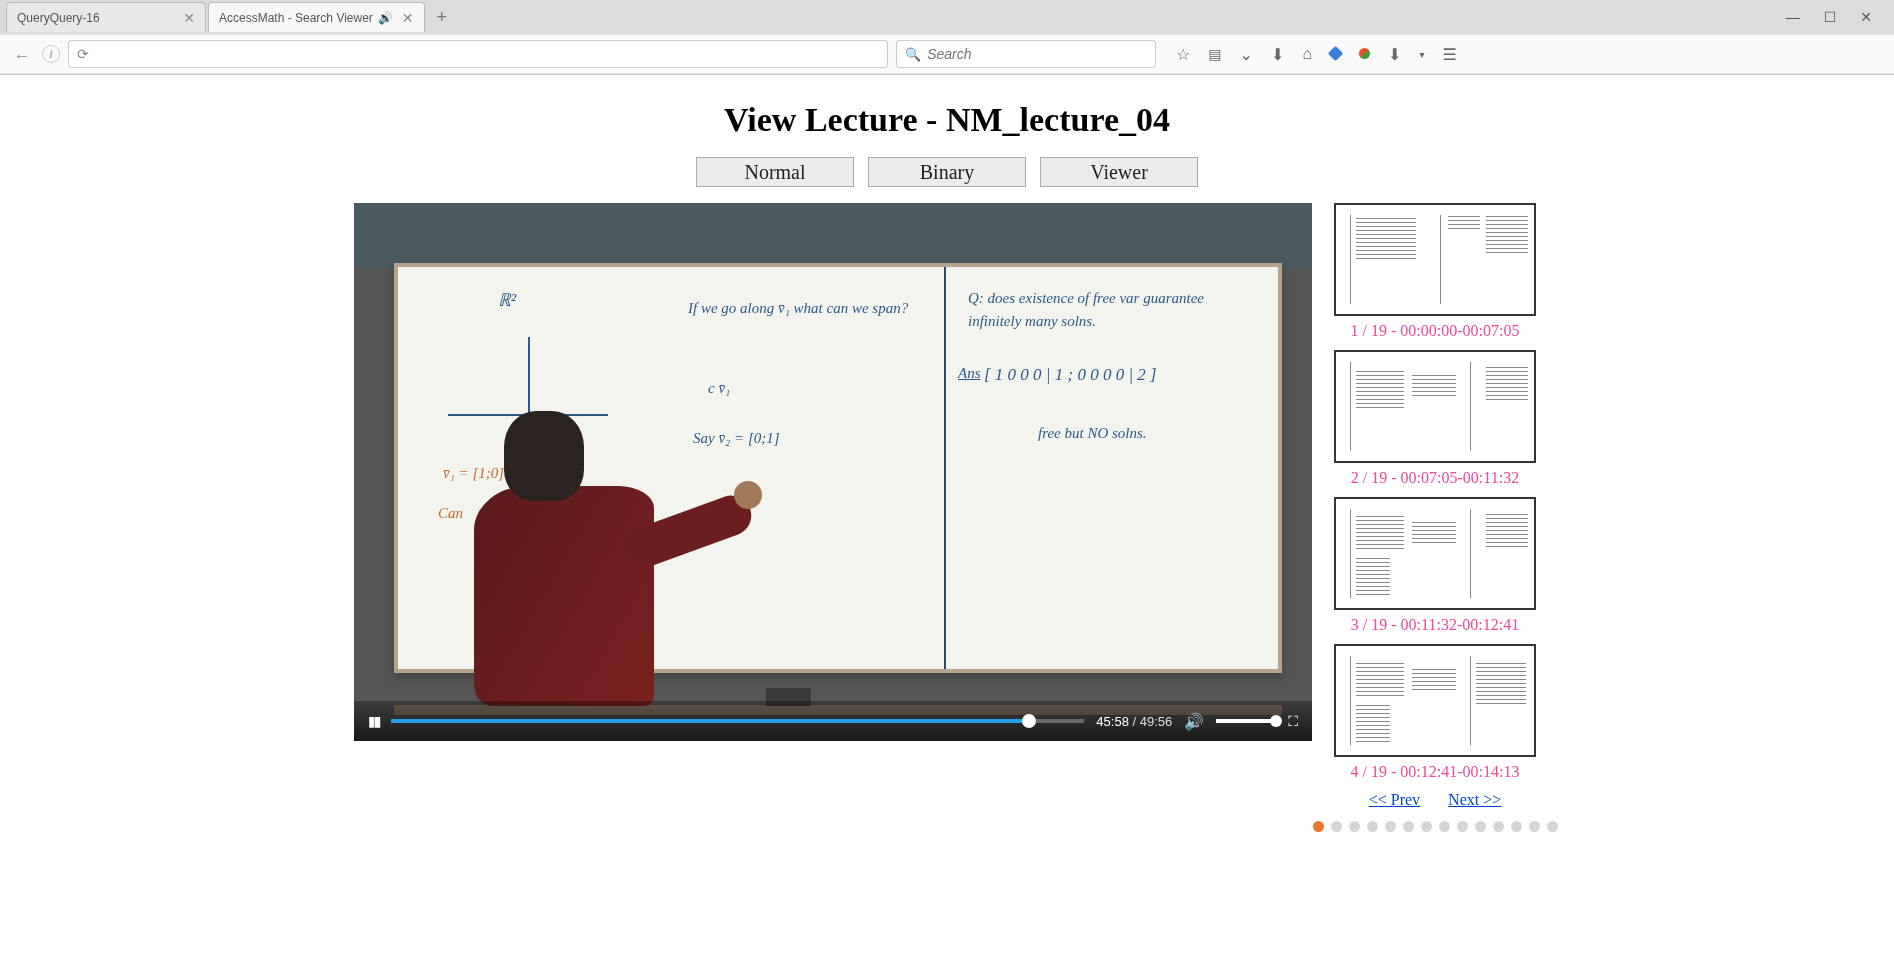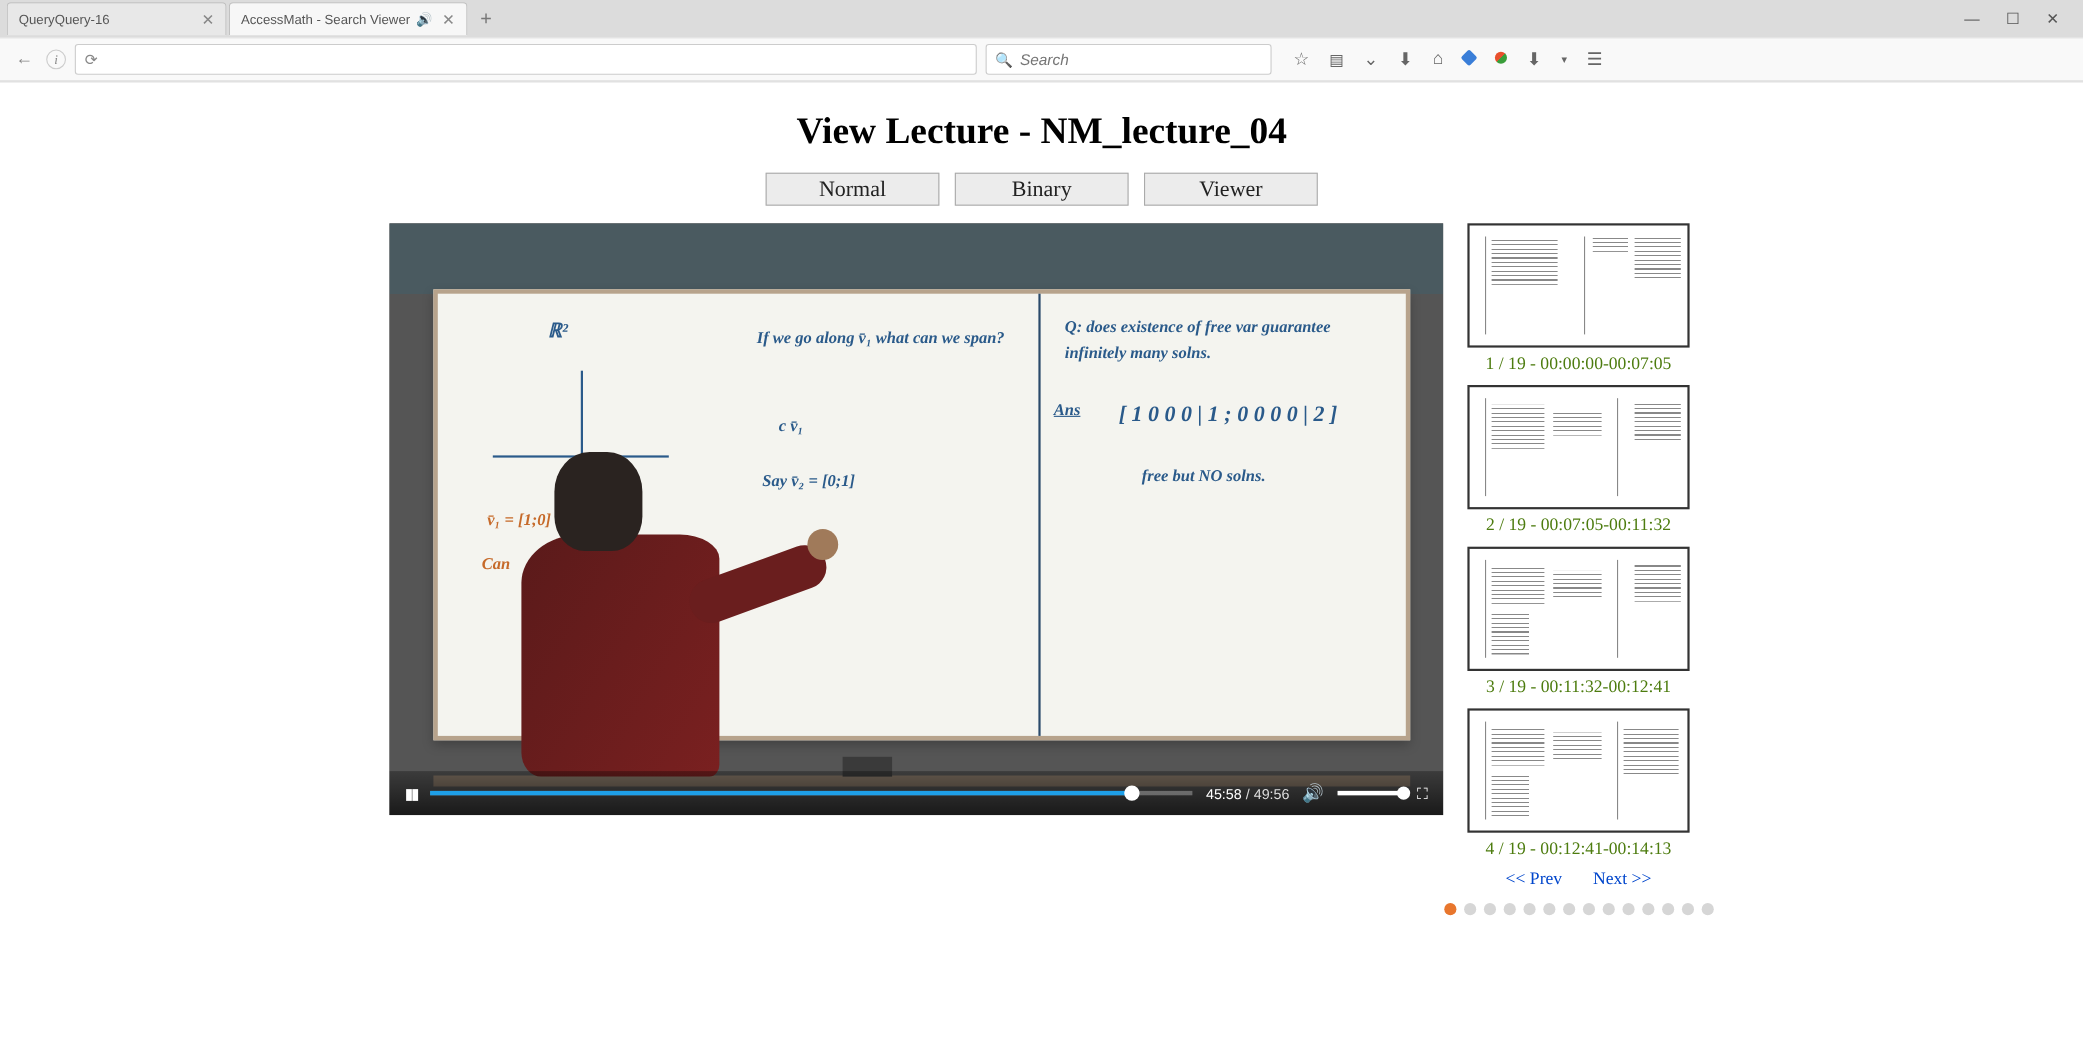--- a/index.html
+++ b/index.html
@@ -261,21 +261,20 @@
 
     .whiteboard {
       position: absolute;
       top: 60px;
       left: 40px;
       right: 30px;
       height: 410px;
       background: #f4f4ef;
       border: 4px solid #b7a38c;
       box-shadow: 0 4px 10px rgba(0,0,0,0.25);
-      font-weight: bold;
     }
 
     .whiteboard::after {
       content: "";
       position: absolute;
       top: 0;
       bottom: 0;
       left: 62%;
       width: 2px;
       background: #2a4a6a;
@@ -519,35 +518,36 @@
       position: absolute;
       top: 4px;
       bottom: 4px;
       width: 1px;
       background: #888;
     }
 
     .thumb-label {
       font-family: "Times New Roman", Times, serif;
       font-size: 16px;
-      color: #4d7c0f;
+      color: #ec4899;
       text-align: center;
       margin: 6px 0 10px;
     }
 
     .pager {
       display: flex;
       justify-content: center;
       gap: 28px;
       font-family: "Times New Roman", Times, serif;
       font-size: 16px;
     }
 
     .pager a {
       color: #0046cc;
+      text-decoration: underline;
       cursor: pointer;
     }
 
     .dots {
       display: flex;
       gap: 7px;
       justify-content: center;
       margin-top: 12px;
     }
 
@@ -631,21 +631,21 @@
             <div class="wb-axes"></div>
             <div class="wb-text wb-orange" style="left:45px; top:195px;">v̄₁ = [1;0]</div>
             <div class="wb-text wb-orange" style="left:40px; top:235px;">Can</div>
             <div class="wb-text wb-orange" style="left:175px; top:235px;">of ℝ² by</div>
             <div class="wb-text wb-orange" style="left:195px; top:258px;">of v̄₁?</div>
             <div class="wb-text" style="left:290px; top:30px; width:250px;">If we go along v̄₁ what can we span?</div>
             <div class="wb-text" style="left:310px; top:110px;">c v̄₁</div>
             <div class="wb-text" style="left:295px; top:160px;text-align:center;">Say v̄₂ = [0;1]</div>
             <div class="wb-text" style="left:570px; top:20px; width:290px;">Q: does existence of free var guarantee infinitely many solns.</div>
             <div class="wb-text" style="left:560px; top:95px; text-decoration:underline;">Ans</div>
-            <div class="wb-text" style="left:619px; top:95px; font-size:20px;">[ 1 0 0 0 | 1 ; 0 0 0 0 | 2 ]</div>
+            <div class="wb-text" style="left:586px; top:95px; font-size:17px;">[ 1 0 0 0 | 1 ; 0 0 0 0 | 2 ]</div>
             <div class="wb-text" style="left:640px; top:155px;">free   but  NO solns.</div>
           </div>
           <div class="tray"></div>
           <div class="eraser"></div>
           <div class="instructor">
             <div class="instructor-body"></div>
             <div class="instructor-arm"></div>
             <div class="instructor-hand"></div>
             <div class="instructor-head"></div>
           </div>

